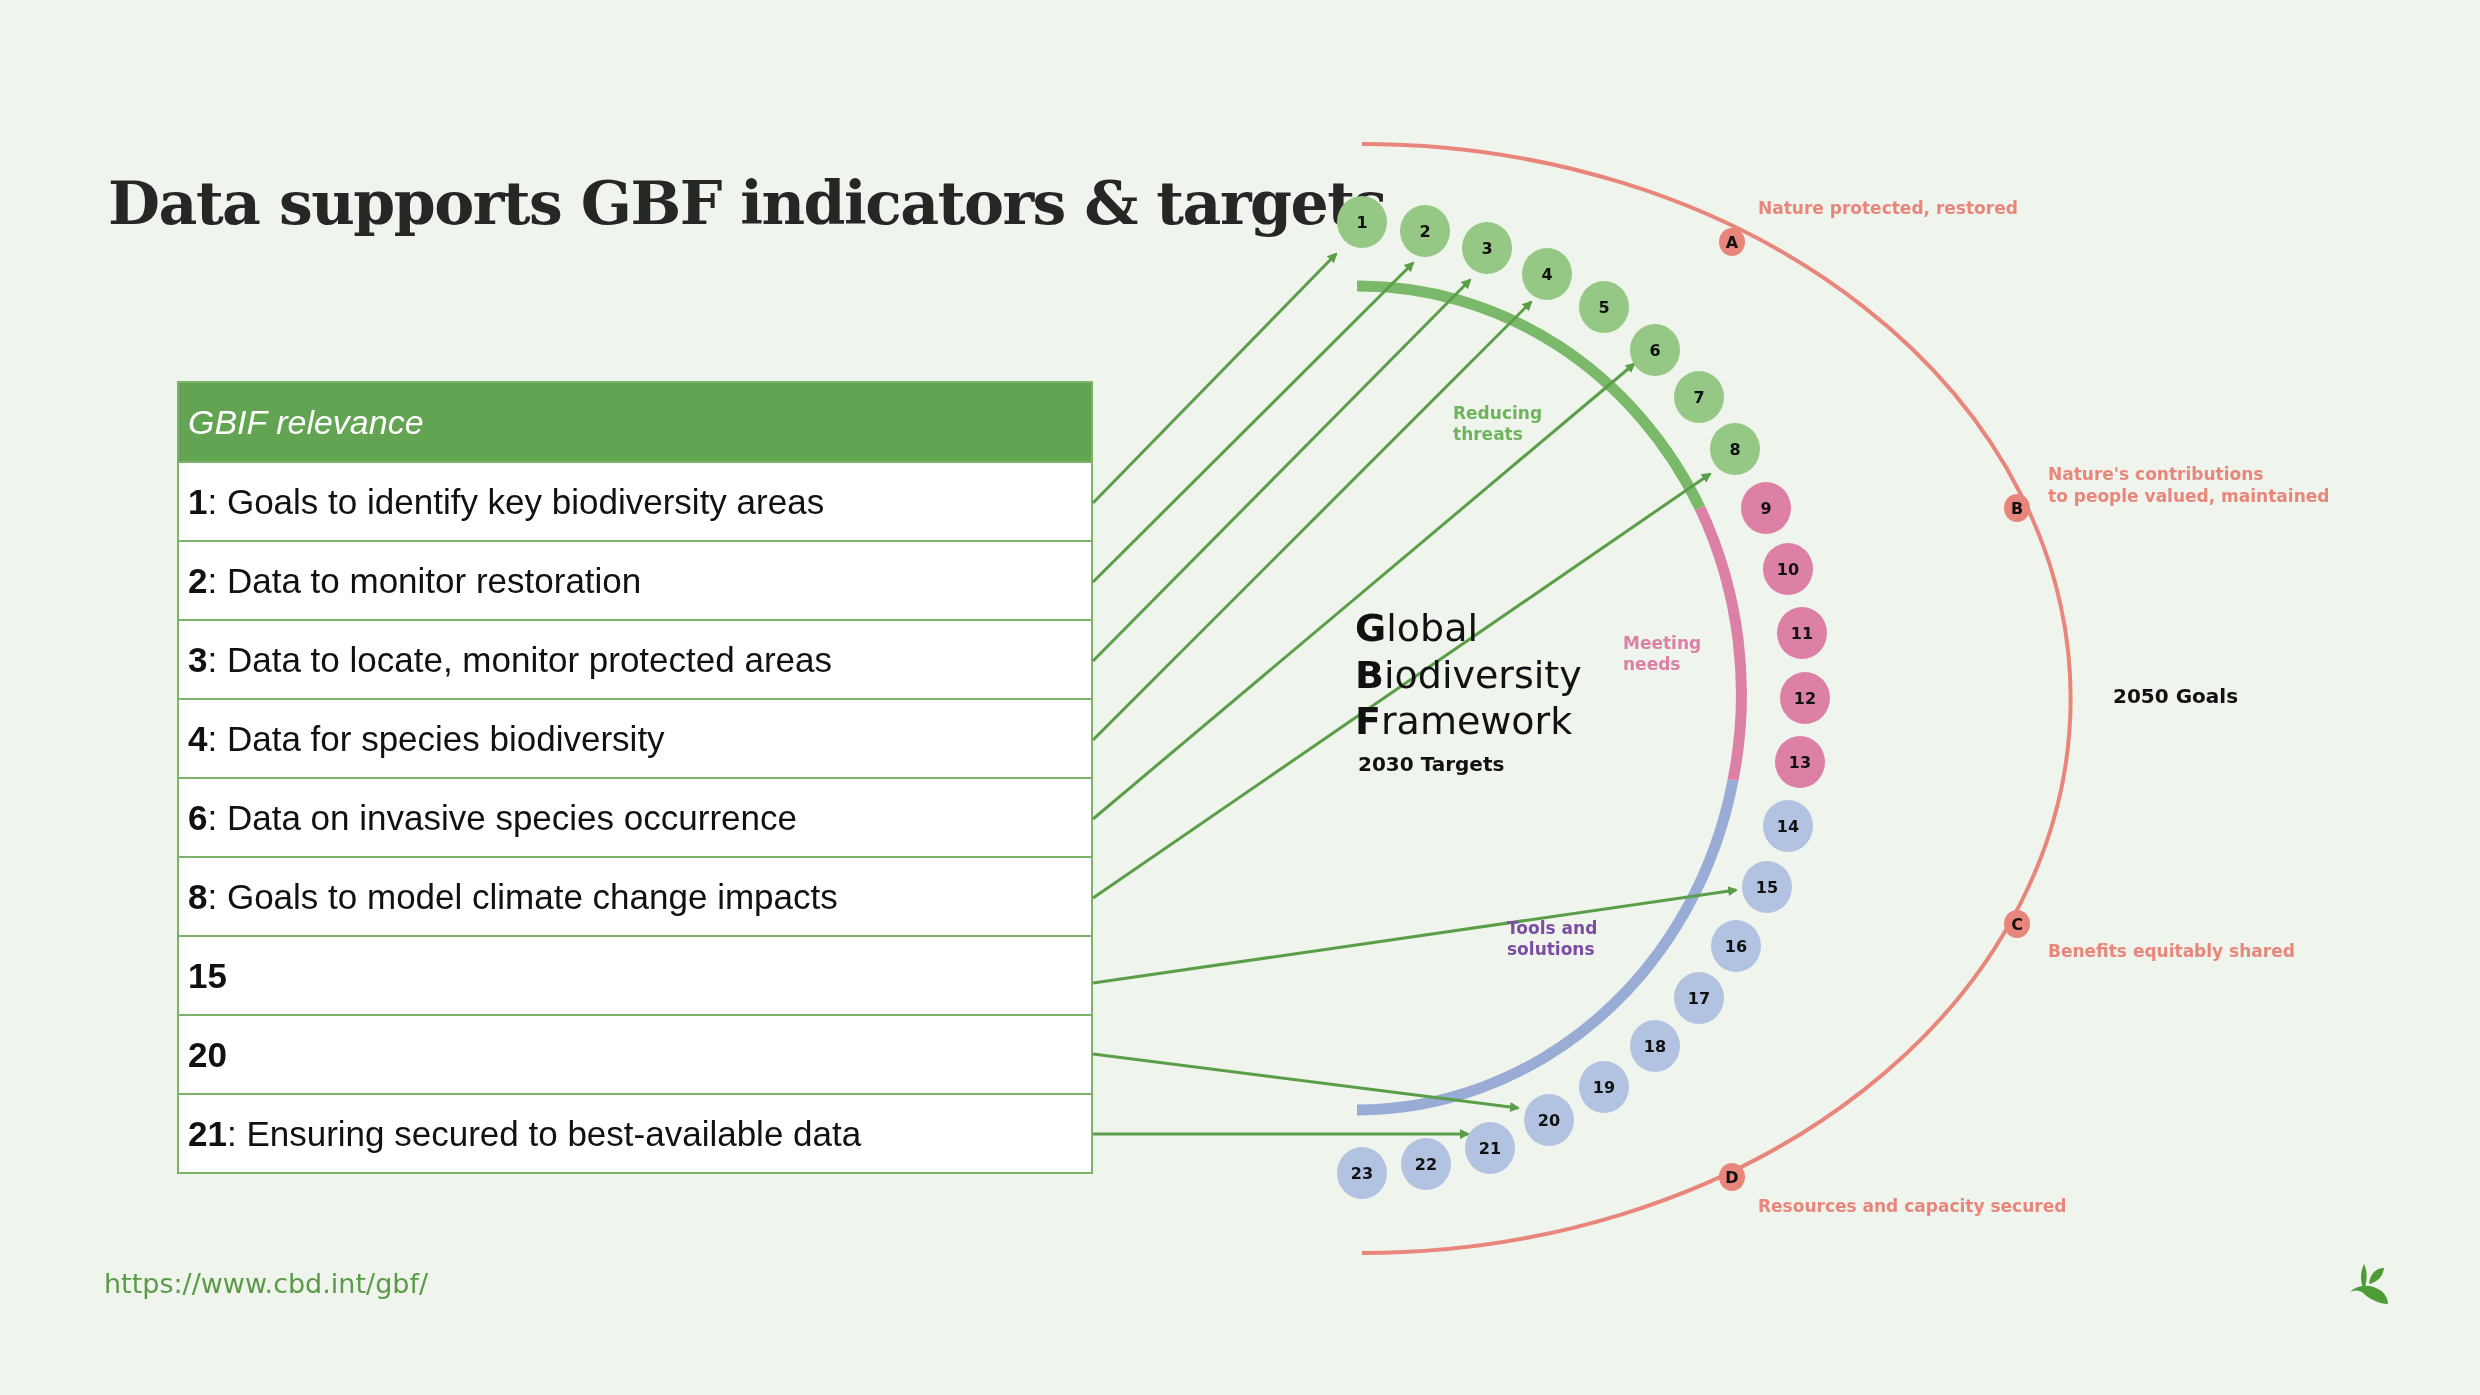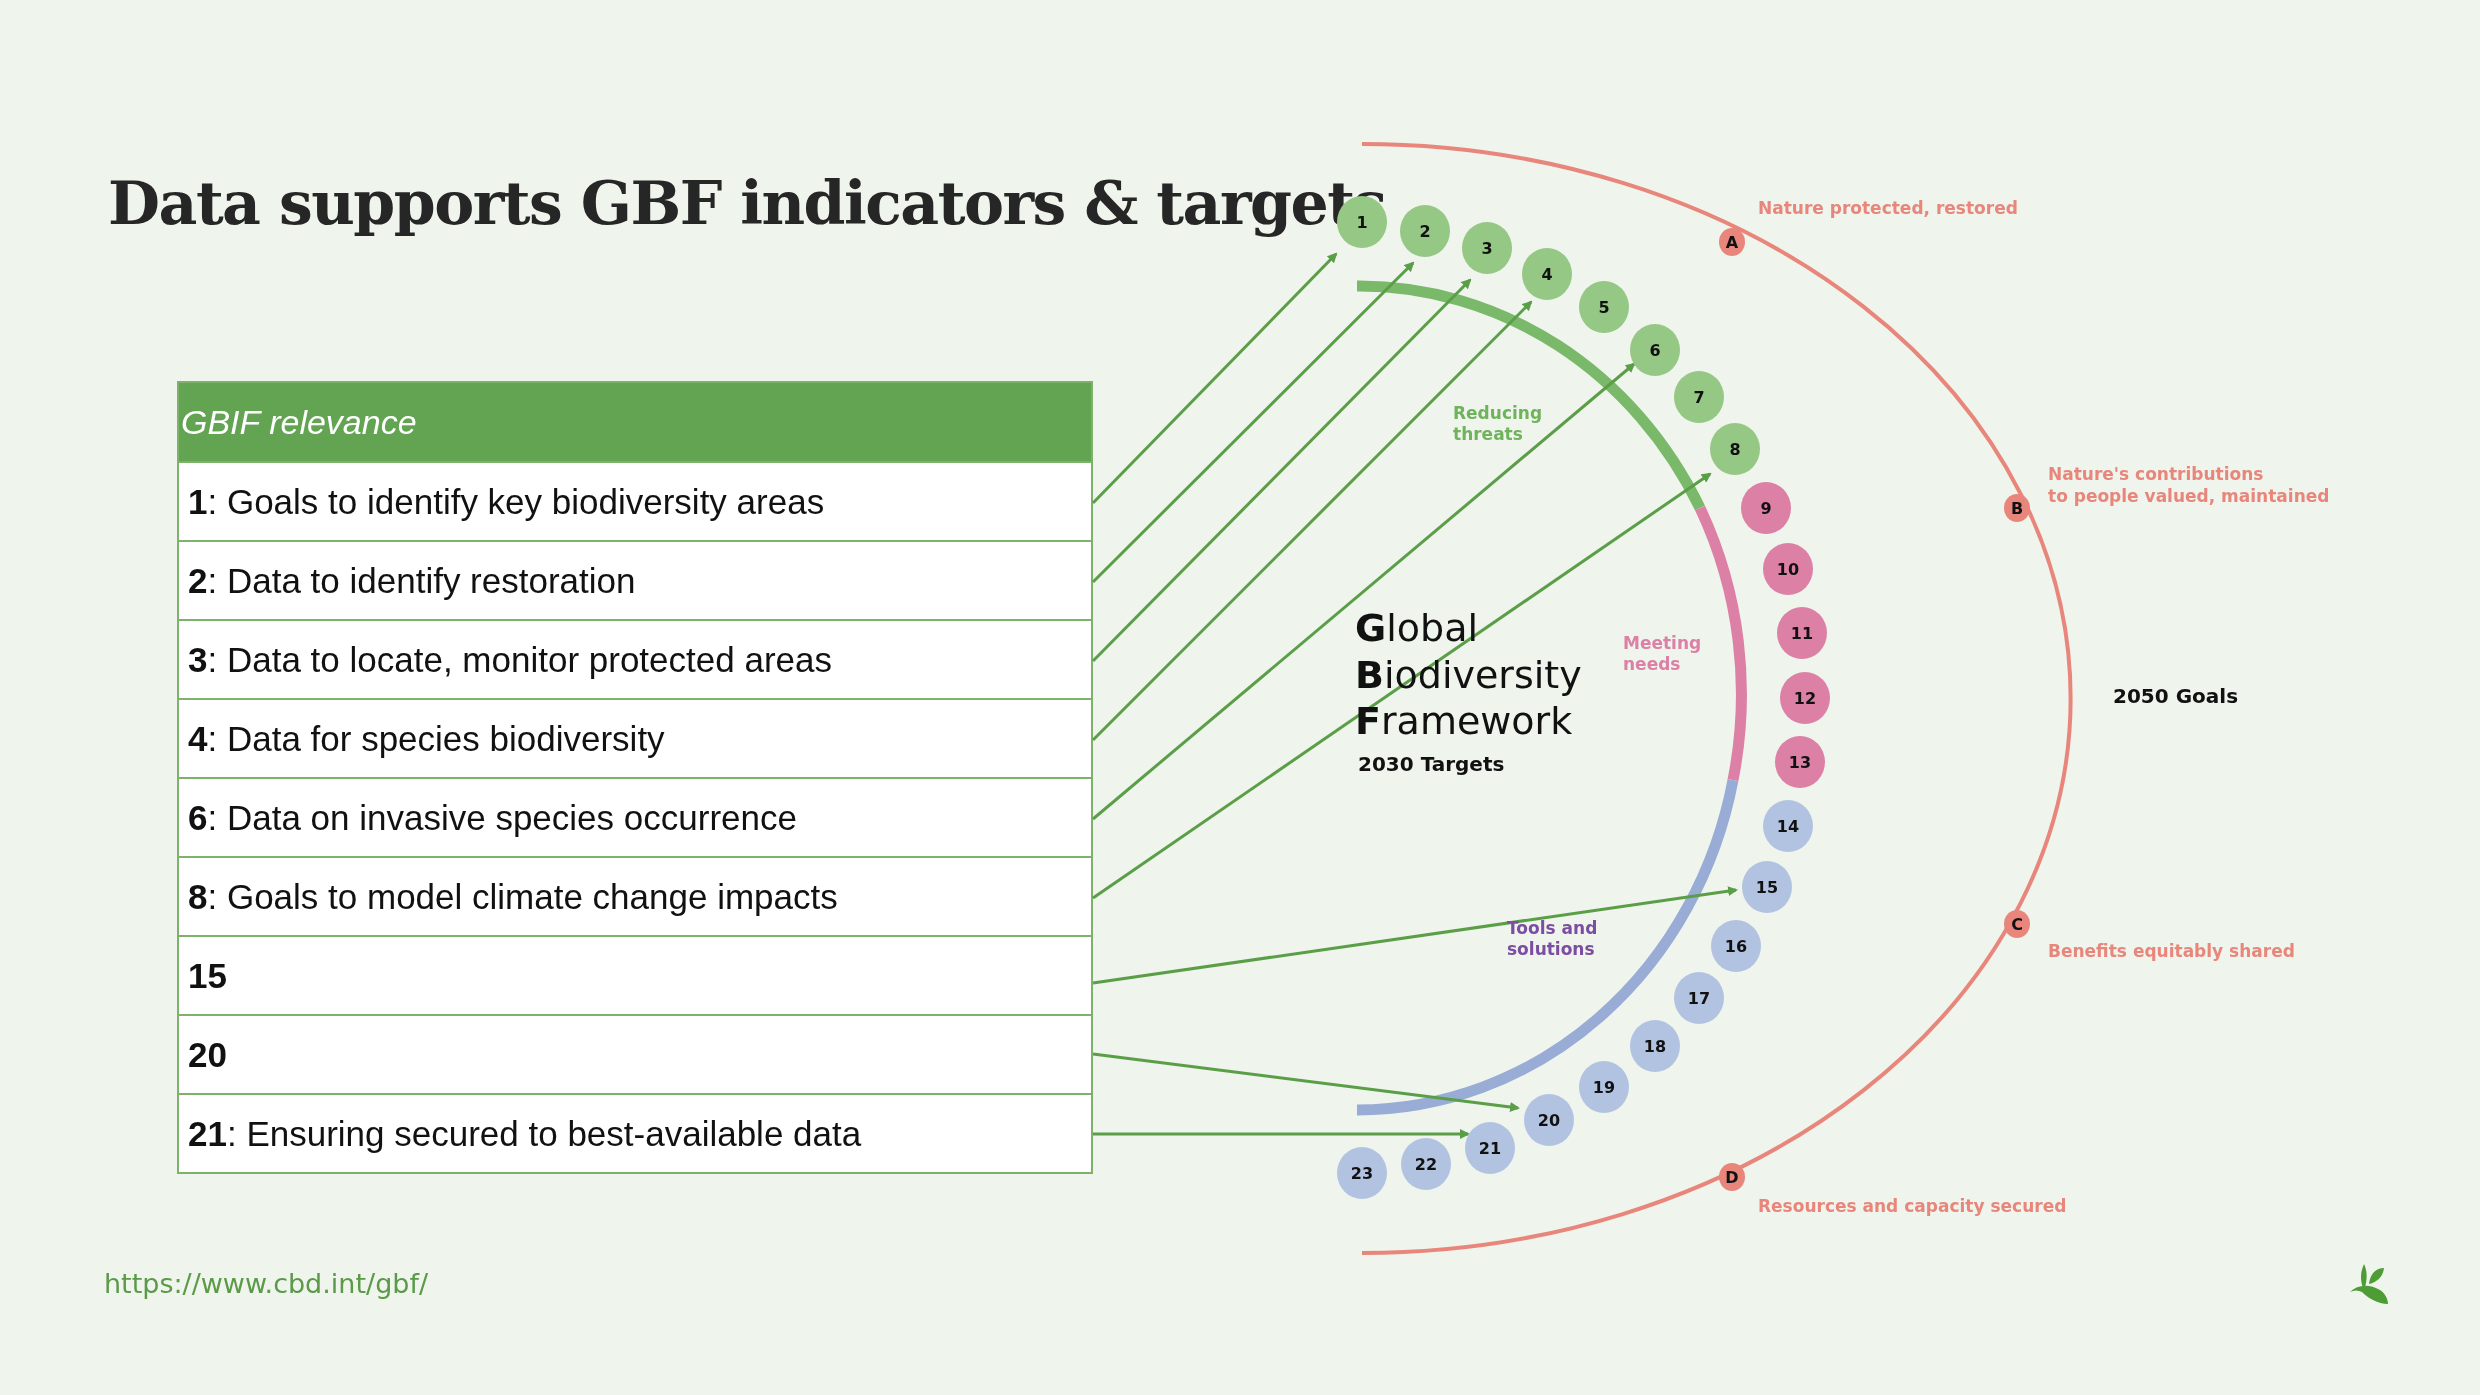--- a/index.html
+++ b/index.html
@@ -1,40 +1,40 @@
 <!DOCTYPE html>
 <html><head>
 <meta charset="utf-8">
 <style>
   html, body { margin:0; padding:0; }
   body { width:2480px; height:1395px; background:#eff4ec; position:relative; overflow:hidden; font-family:"DejaVu Sans", sans-serif; }
   .title { position:absolute; left:108px; top:168px; font-family:"DejaVu Serif", serif; font-weight:bold; font-size:60px; color:#262626; letter-spacing:-1.5px; white-space:nowrap; }
   .table { position:absolute; left:177px; top:381px; width:916px; border:2px solid #7db26a; box-sizing:border-box; background:#fff; }
-  .thead { height:78px; background:#62a452; color:#fff; font-style:italic; font-size:34px; display:flex; align-items:center; padding-left:2px; font-family:"Liberation Sans", sans-serif; }
+  .thead { height:78px; background:#62a452; color:#fff; font-style:italic; font-size:34px; display:flex; align-items:center; padding-left:9px; font-family:"Liberation Sans", sans-serif; }
   .row { height:79px; border-top:2px solid #7db26a; box-sizing:border-box; display:flex; align-items:center; padding-left:9px; font-size:35px; color:#111; font-family:"Liberation Sans", sans-serif; white-space:nowrap; }
   .row b { font-weight:bold; }
   .diagram { position:absolute; left:0; top:0; }
   .link { position:absolute; left:104px; top:1268px; font-size:27px; color:#5a9a48; font-family:"DejaVu Sans", sans-serif; }
   .logo { position:absolute; left:2344px; top:1258px; width:50px; height:50px; }
   svg text { font-family:"DejaVu Sans", sans-serif; }
 </style>
 </head>
 <body>
 
 <div class="title">Data supports GBF indicators &amp; targets</div>
 
 <div class="table">
   <div class="thead">GBIF relevance</div>
   <div class="row">
       <b>1</b>
       <span>: Goals to identify key biodiversity areas</span>
     </div>
   <div class="row">
       <b>2</b>
-      <span>: Data to identify restoration</span>
+      <span>: Data to monitor restoration</span>
     </div>
   <div class="row">
       <b>3</b>
       <span>: Data to locate, monitor protected areas</span>
     </div>
   <div class="row">
       <b>4</b>
       <span>: Data for species biodiversity</span>
     </div>
   <div class="row">

